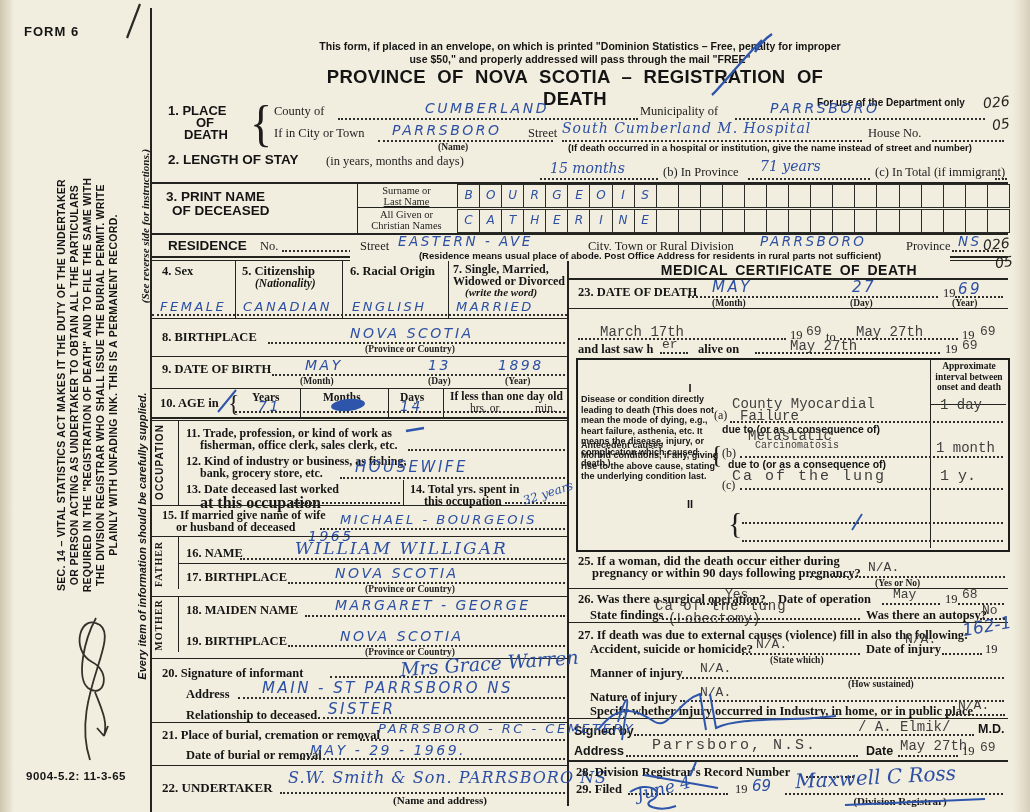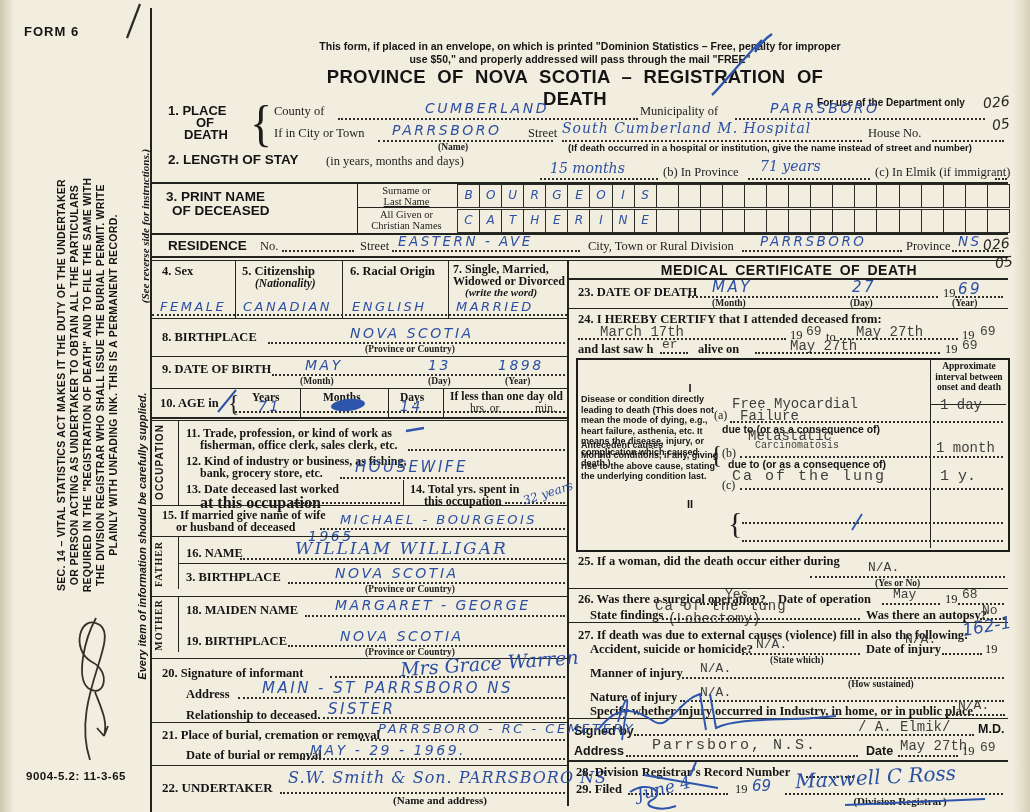--- a/index.html
+++ b/index.html
@@ -80,21 +80,21 @@
   <div class="abs sb ctr" style="left:530px;top:142px;width:480px;font-size:9.5px;">(If death occurred in a hospital or institution, give the name instead of street and number)</div>
 
   <span class="abs sb" style="left:168px;top:152px;font-size:13.5px;">2. LENGTH OF STAY</span>
   <span class="abs ser" style="left:326px;top:154px;">(in years, months and days)</span>
   <div class="dl" style="left:540px;top:178px;width:118px;"></div>
   <div class="dl" style="left:748px;top:178px;width:122px;"></div>
   <div class="dl" style="left:995px;top:178px;width:12px;"></div>
   <span class="abs cur" style="left:550px;top:160px;font-size:14px;">15 months</span>
   <span class="abs ser" style="left:663px;top:165px;">(b) In Province</span>
   <span class="abs cur" style="left:760px;top:158px;font-size:14px;">71 years</span>
-  <span class="abs ser" style="left:875px;top:165px;">(c) In Elmik (if immigrant)</span>
+  <span class="abs ser" style="left:875px;top:165px;">(c) In Total (if immigrant)</span>
 
   <span class="abs sb" style="left:166px;top:189px;font-size:13.5px;">3. PRINT NAME</span>
   <span class="abs sb" style="left:172px;top:203px;font-size:13.5px;">OF DECEASED</span>
   <div class="vl" style="left:357px;top:183px;width:1px;height:50px;"></div>
   <div class="hl" style="left:357px;top:207px;width:651px;height:1px;"></div>
   <div class="abs ser ctr" style="left:358px;top:185px;width:97px;font-size:10.5px;">Surname or</div>
   <div class="abs ser ctr" style="left:358px;top:196px;width:97px;font-size:10.5px;text-decoration:underline;">Last Name</div>
   <div class="abs ser ctr" style="left:358px;top:209px;width:97px;font-size:10.5px;">All Given or</div>
   <div class="abs ser ctr" style="left:358px;top:220px;width:97px;font-size:10.5px;">Christian Names</div>
   <div id="surname-grid" class="cellrow" style="left:457px;top:184px;width:551px;height:22px;">
@@ -159,20 +159,21 @@
   <div class="dl" style="left:392px;top:250px;width:188px;"></div>
   <span class="abs hw" style="left:398px;top:233px;font-size:13.5px;">EASTERN - AVE</span>
   <span class="abs ser" style="left:588px;top:239px;">City, Town or Rural Division</span>
   <div class="dl" style="left:742px;top:250px;width:160px;"></div>
   <span class="abs hw" style="left:760px;top:233px;font-size:13.5px;">PARRSBORO</span>
   <span class="abs ser" style="left:906px;top:239px;">Province</span>
   <div class="dl" style="left:952px;top:250px;width:52px;"></div>
   <span class="abs hw" style="left:958px;top:233px;font-size:13.5px;">NS</span>
   <span class="abs hwk" style="left:983px;top:236px;font-size:14px;transform:rotate(-6deg);">026</span>
   <span class="abs hwk" style="left:995px;top:254px;font-size:14px;transform:rotate(-8deg);">05</span>
+  <div class="abs sb ctr" style="left:350px;top:250px;width:600px;font-size:9.5px;background:#f2eedf;">(Residence means usual place of abode. Post Office Address for residents in rural parts not sufficient)</div>
 
   <div class="vl" style="left:235px;top:261px;width:1px;height:57px;"></div>
   <div class="vl" style="left:342px;top:261px;width:1px;height:57px;"></div>
   <div class="vl" style="left:448px;top:261px;width:1px;height:57px;"></div>
   <span class="abs serb" style="left:162px;top:264px;">4. Sex</span>
   <span class="abs serb" style="left:242px;top:264px;">5. Citizenship</span>
   <span class="abs serb it" style="left:255px;top:277px;font-size:11.5px;">(Nationality)</span>
   <span class="abs serb" style="left:350px;top:264px;">6. Racial Origin</span>
   <span class="abs serb" style="left:453px;top:262px;font-size:12px;">7. Single, Married,</span>
   <span class="abs serb" style="left:453px;top:274px;font-size:12px;">Widowed or Divorced</span>
@@ -242,21 +243,21 @@
   <div class="dl" style="left:320px;top:528px;width:245px;"></div>
   <span class="abs hw" style="left:340px;top:512px;font-size:13px;">MICHAEL - BOURGEOIS</span>
   <div class="hl" style="left:152px;top:536px;width:415px;height:1px;"></div>
 
   <div class="vl" style="left:178px;top:536px;width:1px;height:53px;"></div>
   <div class="abs rot serb ctr" style="left:136px;top:553px;width:56px;height:22px;font-size:10px;letter-spacing:1px;">FATHER</div>
   <span class="abs serb" style="left:186px;top:546px;">16. NAME</span>
   <div class="dl" style="left:240px;top:558px;width:325px;"></div>
   <span class="abs cur" style="left:295px;top:538px;font-size:17px;letter-spacing:2px;">WILLIAM  WILLIGAR</span>
   <div class="hl" style="left:178px;top:563px;width:389px;height:1px;"></div>
-  <span class="abs serb" style="left:186px;top:570px;">3. BIRTHPLACE</span>
+  <span class="abs serb" style="left:186px;top:570px;">17. BIRTHPLACE</span>
   <div class="dl" style="left:288px;top:582px;width:277px;"></div>
   <span class="abs hw" style="left:335px;top:565px;font-size:14px;">NOVA  SCOTIA</span>
   <div class="abs note ctr" style="left:310px;top:584px;width:200px;">(Province or Country)</div>
   <div class="hl" style="left:152px;top:596px;width:415px;height:1px;"></div>
 
   <div class="vl" style="left:178px;top:596px;width:1px;height:56px;"></div>
   <div class="abs rot serb ctr" style="left:135px;top:614px;width:58px;height:22px;font-size:10px;letter-spacing:1px;">MOTHER</div>
   <span class="abs serb" style="left:186px;top:603px;">18. MAIDEN NAME</span>
   <div class="dl" style="left:305px;top:615px;width:260px;"></div>
   <span class="abs hw" style="left:335px;top:597px;font-size:14px;">MARGARET - GEORGE</span>
@@ -298,21 +299,20 @@
   <span class="abs hw" style="left:712px;top:278px;font-size:15px;">MAY</span>
   <span class="abs hw" style="left:852px;top:278px;font-size:15px;">27</span>
   <span class="abs ser" style="left:943px;top:286px;">19</span>
   <span class="abs hw" style="left:958px;top:280px;font-size:15px;">69</span>
   <div class="dl" style="left:955px;top:296px;width:48px;"></div>
   <span class="abs note" style="left:712px;top:298px;">(Month)</span>
   <span class="abs note" style="left:850px;top:298px;">(Day)</span>
   <span class="abs note" style="left:952px;top:298px;">(Year)</span>
   <div class="hl" style="left:569px;top:308px;width:439px;height:1px;"></div>
 
-  <span class="abs serb" style="left:578px;top:312px;">24. I HEREBY CERTIFY that I attended deceased from:</span>
   <div class="dl" style="left:578px;top:338px;width:208px;"></div>
   <span class="abs tw" style="left:600px;top:324px;font-size:14px;">March 17th</span>
   <span class="abs ser" style="left:790px;top:328px;">19</span>
   <span class="abs tw" style="left:806px;top:324px;">69</span>
   <span class="abs ser" style="left:826px;top:330px;">to</span>
   <div class="dl" style="left:840px;top:338px;width:118px;"></div>
   <span class="abs tw" style="left:856px;top:324px;font-size:14px;">May 27th</span>
   <span class="abs ser" style="left:962px;top:328px;">19</span>
   <span class="abs tw" style="left:980px;top:324px;">69</span>
   <span class="abs serb" style="left:578px;top:342px;">and last saw h</span>
@@ -324,21 +324,21 @@
   <span class="abs ser" style="left:945px;top:342px;">19</span>
   <span class="abs tw" style="left:962px;top:338px;">69</span>
 
   <div class="abs" style="left:576px;top:358px;width:430px;height:190px;border:2px solid #1c1c1a;"></div>
   <div class="vl" style="left:930px;top:358px;width:1px;height:190px;"></div>
   <div class="abs serb ctr" style="left:933px;top:361px;width:72px;font-size:9.5px;line-height:10.5px;">Approximate interval between onset and death</div>
   <div class="hl" style="left:931px;top:404px;width:75px;height:1px;"></div>
   <div class="abs sb ctr" style="left:660px;top:382px;width:60px;font-size:11px;">I</div>
   <div class="abs sb" style="left:581px;top:394px;width:138px;font-size:9px;line-height:10.6px;">Disease or condition directly leading to death (This does not mean the mode of dying, e.g., heart failure, asthenia, etc. It means the disease, injury, or complication which caused death.)</div>
   <span class="abs ser" style="left:714px;top:408px;font-size:12px;">(a)</span>
-  <span class="abs tw" style="left:732px;top:396px;font-size:14px;">Free Myocardial</span>
+  <span class="abs tw" style="left:732px;top:396px;font-size:14px;">County Myocardial</span>
   <span class="abs tw" style="left:740px;top:408px;font-size:14px;">Failure</span>
   <div class="dl" style="left:730px;top:421px;width:273px;"></div>
   <span class="abs tw" style="left:940px;top:397px;font-size:14px;">1 day</span>
   <span class="abs sb" style="left:722px;top:423px;font-size:10.5px;">due to (or as a consequence of)</span>
   <div class="abs sb" style="left:581px;top:440px;width:140px;font-size:9px;">Antecedent causes</div>
   <div class="abs sb" style="left:581px;top:450px;width:140px;font-size:9px;line-height:10.6px;">Morbid conditions, if any, giving rise to the above cause, stating the underlying condition last.</div>
   <span class="abs ser" style="left:710px;top:440px;font-size:26px;font-weight:100;">{</span>
   <span class="abs tw" style="left:748px;top:428px;font-size:14px;">Metastatic</span>
   <span class="abs tw" style="left:755px;top:440px;font-size:10px;">Carcinomatosis</span>
   <span class="abs ser" style="left:722px;top:446px;font-size:12px;">(b)</span>
@@ -348,20 +348,21 @@
   <span class="abs tw" style="left:732px;top:468px;font-size:15px;letter-spacing:2px;">Ca of the lung</span>
   <span class="abs ser" style="left:722px;top:478px;font-size:12px;">(c)</span>
   <div class="dl" style="left:740px;top:488px;width:263px;"></div>
   <span class="abs tw" style="left:940px;top:468px;font-size:15px;">1 y.</span>
   <div class="abs sb ctr" style="left:660px;top:498px;width:60px;font-size:11px;">II</div>
   <span class="abs ser" style="left:728px;top:506px;font-size:30px;font-weight:100;">{</span>
   <div class="dl" style="left:742px;top:522px;width:261px;"></div>
   <div class="dl" style="left:742px;top:540px;width:261px;"></div>
 
   <span class="abs serb" style="left:578px;top:554px;">25. If a woman, did the death occur either during</span>
+  <span class="abs serb" style="left:592px;top:566px;">pregnancy or within 90 days following pregnancy?</span>
   <div class="dl" style="left:810px;top:576px;width:195px;"></div>
   <span class="abs tw" style="left:868px;top:560px;">N/A.</span>
   <span class="abs note" style="left:875px;top:578px;">(Yes or No)</span>
   <div class="hl" style="left:569px;top:588px;width:439px;height:1px;"></div>
 
   <span class="abs serb" style="left:578px;top:592px;">26. Was there a surgical operation?</span>
   <div class="dl" style="left:700px;top:603px;width:68px;"></div>
   <span class="abs tw" style="left:725px;top:587px;">Yes</span>
   <span class="abs serb" style="left:778px;top:592px;">Date of operation</span>
   <div class="dl" style="left:882px;top:603px;width:58px;"></div>

